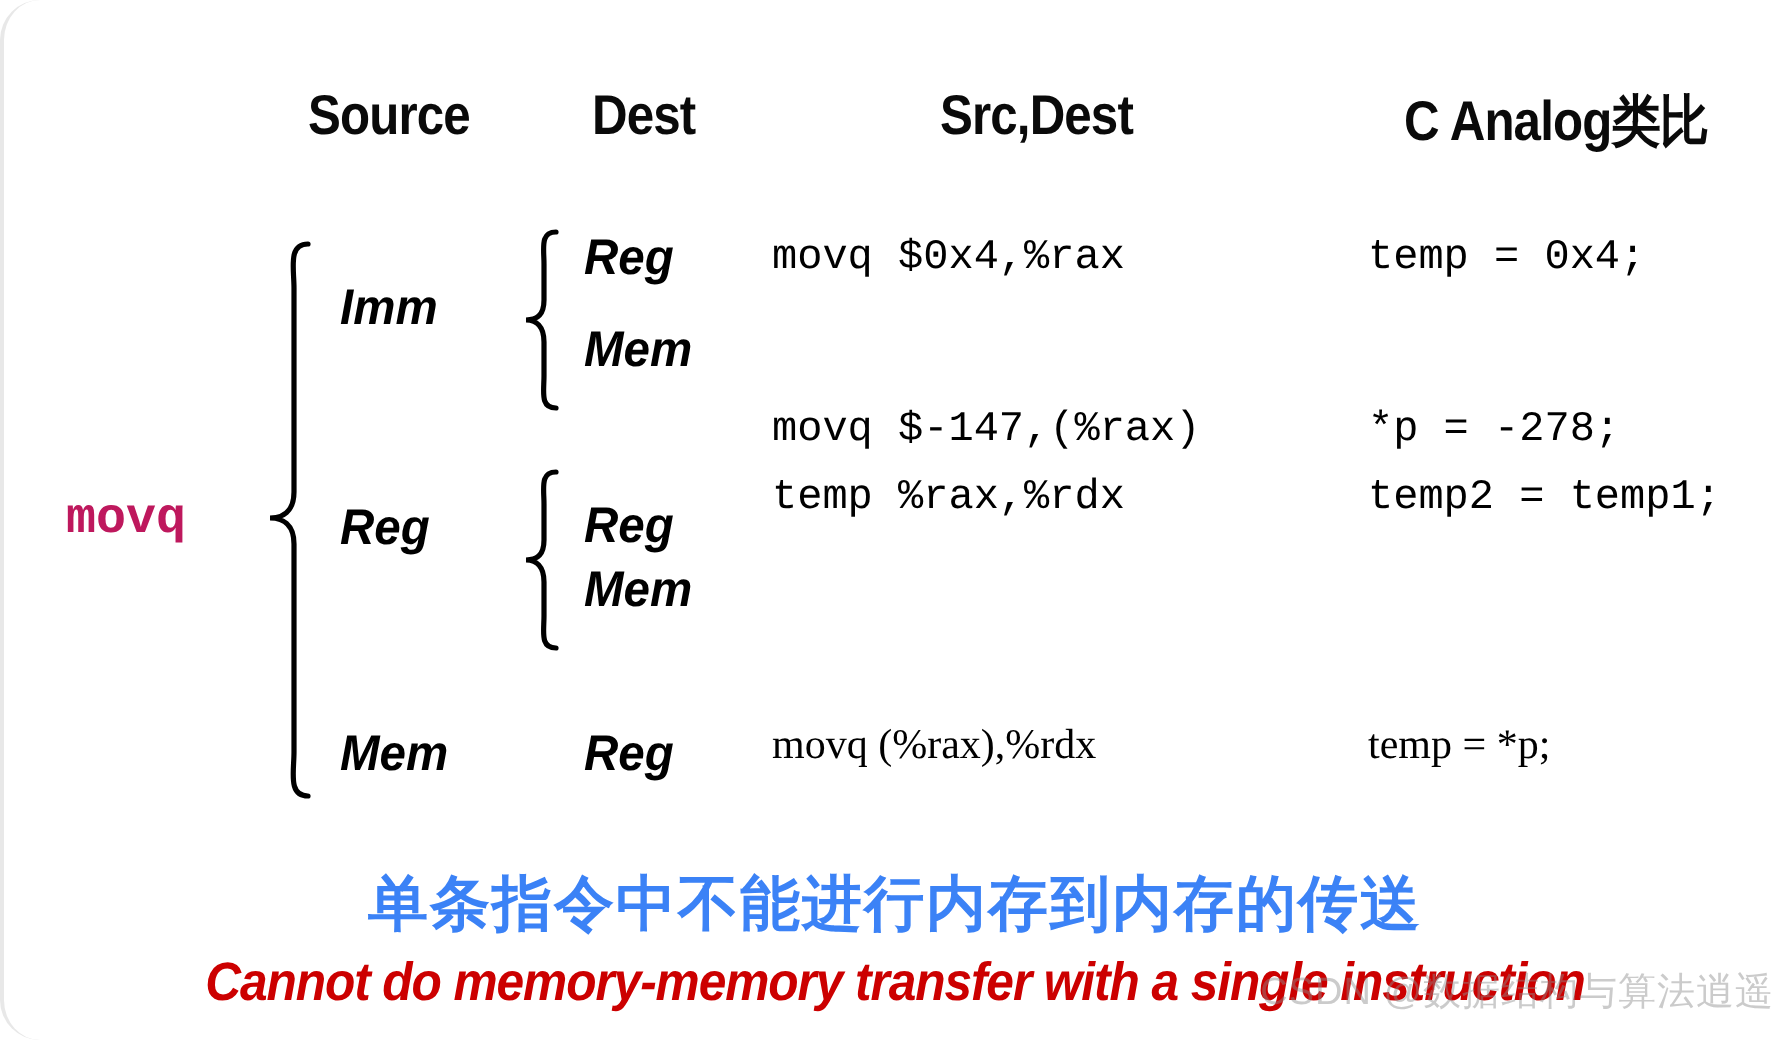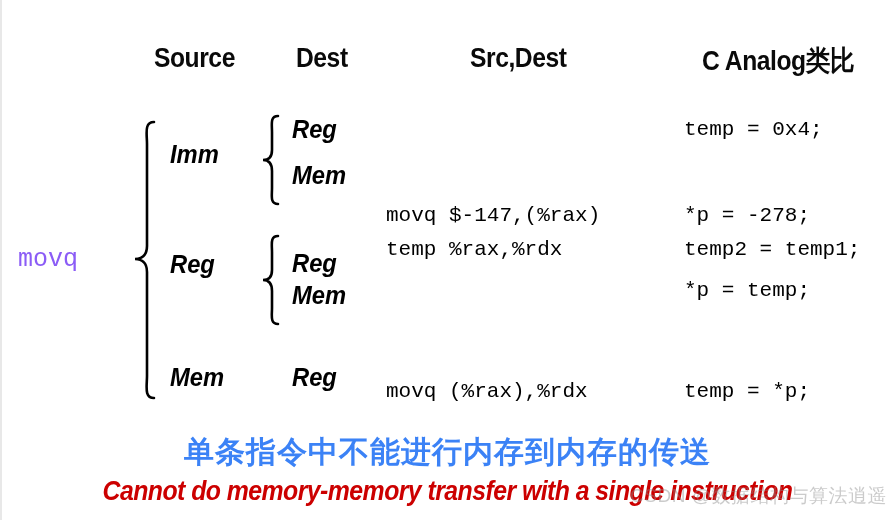--- a/index.html
+++ b/index.html
@@ -14,20 +14,21 @@
     overflow: hidden;
   }
   #slide {
     position: relative;
     width: 893px;
     height: 520px;
     background: #ffffff;
     border-left: 2px solid #e8e8e8;
     box-sizing: border-box;
     overflow: hidden;
+    border-radius: 20px;
   }
 
   
   .hdr {
     position: absolute;
     font-family: "Liberation Sans", sans-serif;
     font-weight: bold;
     font-size: 28px;
     color: #0a0a0a;
     letter-spacing: -0.5px;
@@ -36,26 +37,27 @@
     transform-origin: left center;
   }
   #hdr-source { left: 152px; top: 42px; }
   #hdr-dest   { left: 294px; top: 42px; }
   #hdr-srcdest{ left: 468px; top: 42px; }
   #hdr-canalog{ left: 700px; top: 42px; }
 
   
   #mnemonic {
     position: absolute;
-    left: 16px;
+    left: 31px;
     top: 245px;
     font-family: "Liberation Mono", "DejaVu Sans Mono", monospace;
     font-size: 25px;
-    color: #8b5cf6;
-    white-space: nowrap;
+    color: #be185d;
+    white-space: nowrap;
+    font-weight: bold;
   }
 
   
   .glabel {
     position: absolute;
     font-family: "Liberation Sans", sans-serif;
     font-weight: bold;
     font-style: italic;
     font-size: 25px;
     color: #000;
@@ -85,21 +87,21 @@
     color: #000;
     white-space: pre;
   }
   .asm { left: 384px; }
   .ana { left: 682px; text-align: right; }
 
   .asm.r1, .ana.r1 { top: 118px; }
   .asm.r2, .ana.r2 { top: 160px; margin-top: 44px; }
   .asm.r3, .ana.r3 { top: 238px; }
   .asm.r4, .ana.r4 { top: 279px; }
-  .asm.r5, .ana.r5 { top: 380px; }
+  .asm.r5, .ana.r5 { top: 360px; font-family: Liberation Serif, serif; }
 
   
   #braces {
     position: absolute;
     left: 0;
     top: 0;
     width: 893px;
     height: 520px;
     pointer-events: none;
   }
@@ -171,28 +173,28 @@
   <div class="glabel src-label" id="src-imm">Imm</div>
   <div class="glabel src-label" id="src-reg">Reg</div>
   <div class="glabel src-label" id="src-mem">Mem</div>
 
   <div class="glabel dst-label r1">Reg</div>
   <div class="glabel dst-label r2">Mem</div>
   <div class="glabel dst-label r3">Reg</div>
   <div class="glabel dst-label r4">Mem</div>
   <div class="glabel dst-label r5">Reg</div>
 
+  <div class="code asm r1">movq $0x4,%rax</div>
   <div class="code asm r2">movq $-147,(%rax)</div>
   <div class="code asm r3">temp %rax,%rdx</div>
   <div class="code asm r5">movq (%rax),%rdx</div>
 
   <div class="code ana r1">temp = 0x4;</div>
   <div class="code ana r2">*p = -278;</div>
   <div class="code ana r3">temp2 = temp1;</div>
-  <div class="code ana r4">*p = temp;</div>
   <div class="code ana r5">temp = *p;</div>
 
   <div id="note-cn">单条指令中不能进行内存到内存的传送</div>
   <div id="note-en">Cannot do memory-memory transfer with a single instruction</div>
 
   <div id="watermark">CSDN @数据结构与算法逍遥</div>
 
 </div>
 
 </body></html>

